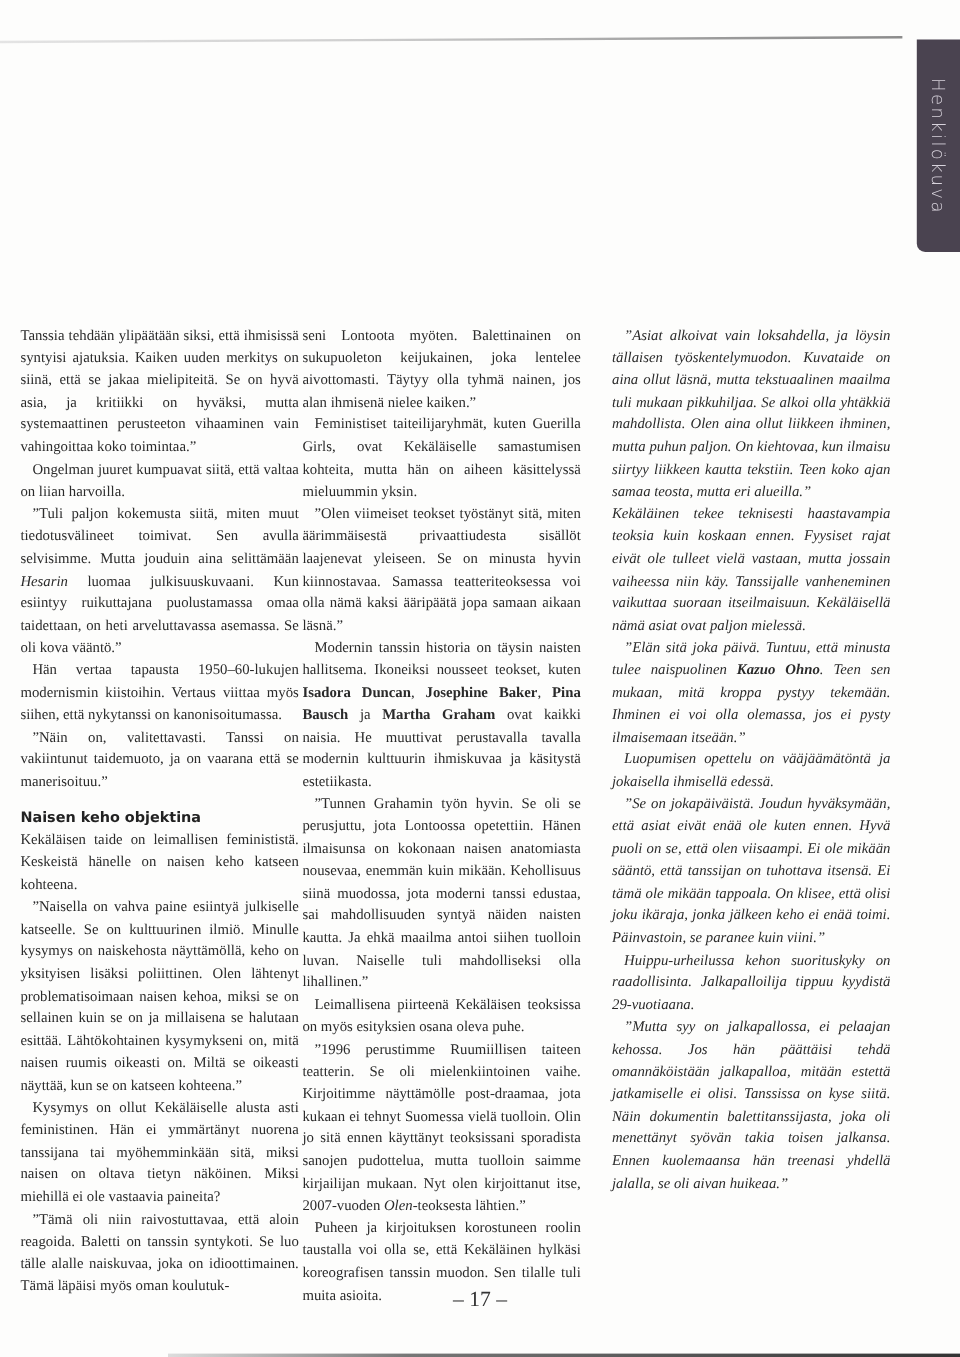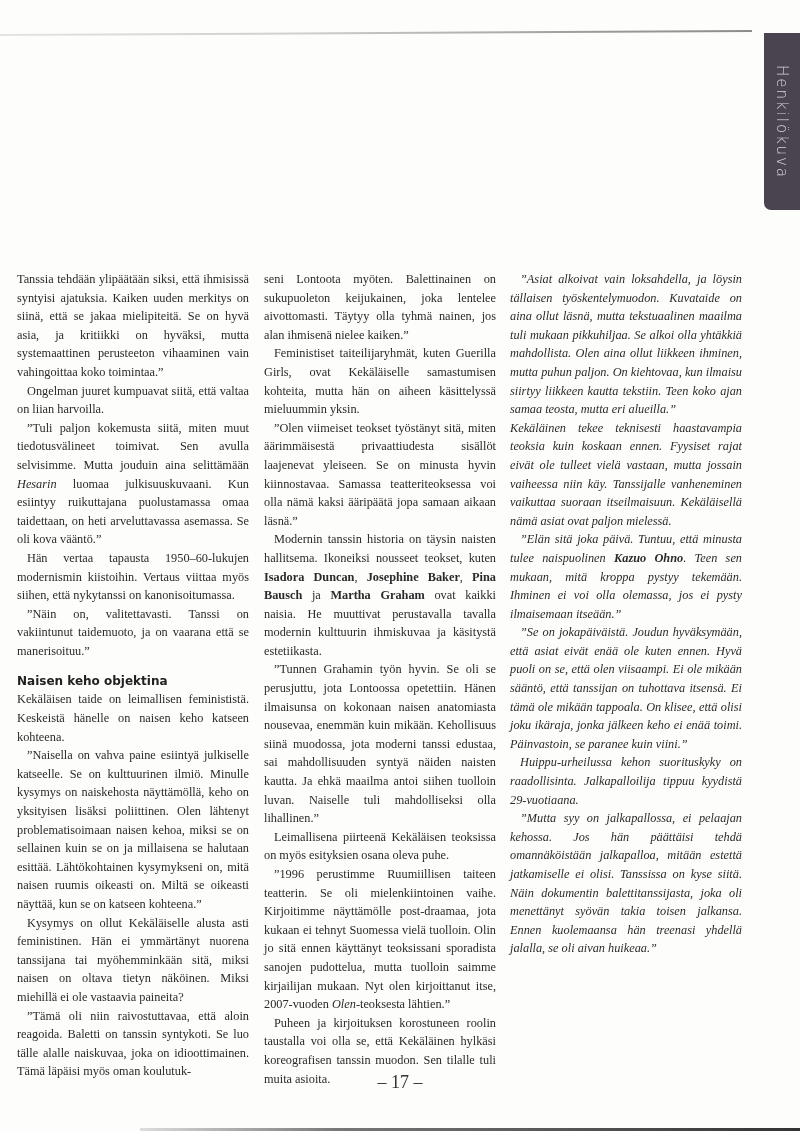--- a/index.html
+++ b/index.html
@@ -27,21 +27,21 @@
     font-family:"DejaVu Sans", sans-serif; font-size:15px; letter-spacing:2px;
     color:#d8d3dc; font-weight:300;
   }
   .column {
     position:absolute; top:254px; width:232px;
     font-size:12.3px; line-height:18.6px; text-align:justify;
     hyphens:manual;
     margin-top:16px;
   }
   .col-1 { left:17px; }
-  .col-2 { left:264px; }
+  .col-2 { left:252px; }
   .col-3 { left:510px;font-style:italic; }
   .column p { margin:0; text-indent:10px; }
   .column p.first { text-indent:0; }
   .column h3 {
     margin:12px 0 0 0; font-family:"DejaVu Sans", sans-serif;
     font-size:12px; font-weight:bold; line-height:18px; color:#222;
   }
   b { font-weight:bold; }
   .page-number {
     position:absolute; left:0; width:800px; top:1072px; text-align:center;
@@ -82,19 +82,20 @@
     <p><span>Modernin tanssin historia on täysin naisten hallitsema. Ikoneiksi nousseet teokset, kuten </span><b>Isadora Duncan</b><span>, </span><b>Josephine Baker</b><span>, </span><b>Pina Bausch</b><span> ja </span><b>Martha Graham</b><span> ovat kaikki naisia. He muuttivat perustavalla tavalla modernin kulttuurin ihmiskuvaa ja käsitystä estetiikasta.</span></p>
     <p>”Tunnen Grahamin työn hyvin. Se oli se perusjuttu, jota Lontoossa opetettiin. Hänen ilmaisunsa on kokonaan naisen anatomiasta nousevaa, enemmän kuin mikään. Kehollisuus siinä muodossa, jota moderni tanssi edustaa, sai mahdollisuuden syntyä näiden naisten kautta. Ja ehkä maailma antoi siihen tuolloin luvan. Naiselle tuli mahdolliseksi olla lihallinen.”</p>
     <p>Leimallisena piirteenä Kekäläisen teoksissa on myös esityksien osana oleva puhe.</p>
     <p><span>”1996 perustimme Ruumiillisen taiteen teatterin. Se oli mielenkiintoinen vaihe. Kirjoitimme näyttämölle post-draamaa, jota kukaan ei tehnyt Suomessa vielä tuolloin. Olin jo sitä ennen käyttänyt teoksissani sporadista sanojen pudottelua, mutta tuolloin saimme kirjailijan mukaan. Nyt olen kirjoittanut itse, 2007-vuoden </span><i>Olen</i><span>-teoksesta lähtien.”</span></p>
     <p>Puheen ja kirjoituksen korostuneen roolin taustalla voi olla se, että Kekäläinen hylkäsi koreografisen tanssin muodon. Sen tilalle tuli muita asioita.</p>
   </div>
 <div class="column col-3">
     <p>”Asiat alkoivat vain loksahdella, ja löysin tällaisen työskentelymuodon. Kuvataide on aina ollut läsnä, mutta tekstuaalinen maailma tuli mukaan pikkuhiljaa. Se alkoi olla yhtäkkiä mahdollista. Olen aina ollut liikkeen ihminen, mutta puhun paljon. On kiehtovaa, kun ilmaisu siirtyy liikkeen kautta tekstiin. Teen koko ajan samaa teosta, mutta eri alueilla.”</p>
     <p class="first">Kekäläinen tekee teknisesti haastavampia teoksia kuin koskaan ennen. Fyysiset rajat eivät ole tulleet vielä vastaan, mutta jossain vaiheessa niin käy. Tanssijalle vanheneminen vaikuttaa suoraan itseilmaisuun. Kekäläisellä nämä asiat ovat paljon mielessä.</p>
     <p><span>”Elän sitä joka päivä. Tuntuu, että minusta tulee naispuolinen </span><b>Kazuo Ohno</b><span>. Teen sen mukaan, mitä kroppa pystyy tekemään. Ihminen ei voi olla olemassa, jos ei pysty ilmaisemaan itseään.”</span></p>
+    <p>Luopumisen opettelu on vääjäämätöntä ja jokaisella ihmisellä edessä.</p>
     <p>”Se on jokapäiväistä. Joudun hyväksymään, että asiat eivät enää ole kuten ennen. Hyvä puoli on se, että olen viisaampi. Ei ole mikään sääntö, että tanssijan on tuhottava itsensä. Ei tämä ole mikään tappoala. On klisee, että olisi joku ikäraja, jonka jälkeen keho ei enää toimi. Päinvastoin, se paranee kuin viini.”</p>
     <p>Huippu-urheilussa kehon suorituskyky on raadollisinta. Jalkapalloilija tippuu kyydistä 29-vuotiaana.</p>
     <p>”Mutta syy on jalkapallossa, ei pelaajan kehossa. Jos hän päättäisi tehdä omannäköistään jalkapalloa, mitään estettä jatkamiselle ei olisi. Tanssissa on kyse siitä. Näin dokumentin balettitanssijasta, joka oli menettänyt syövän takia toisen jalkansa. Ennen kuolemaansa hän treenasi yhdellä jalalla, se oli aivan huikeaa.”</p>
   </div>
 
 <div class="page-number">– 17 –</div>
 <div class="bottom-rule"></div>
 
 </body></html>

